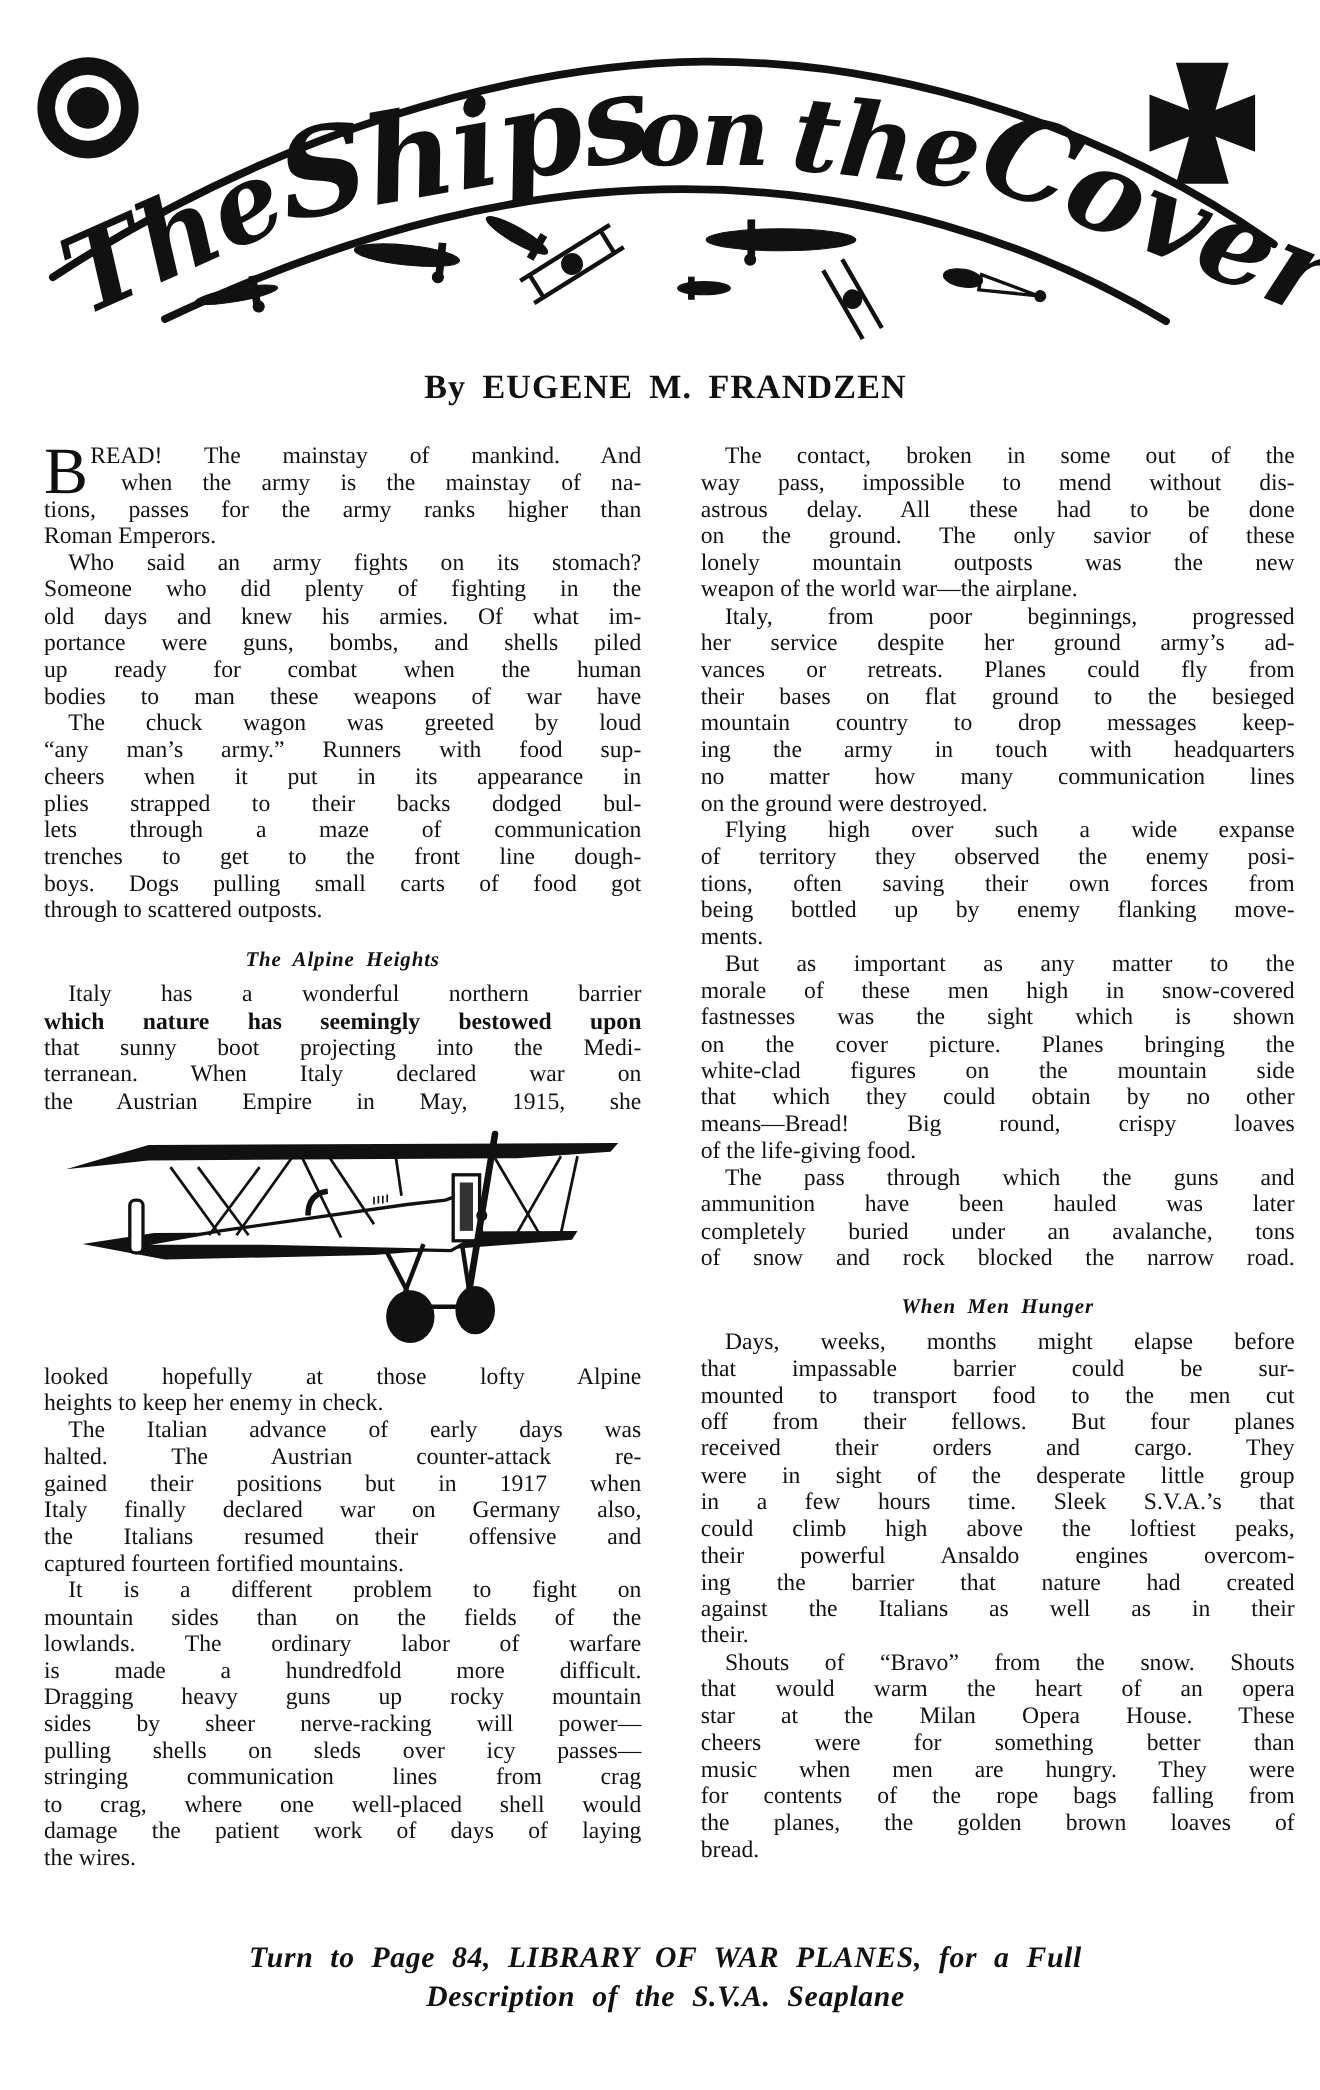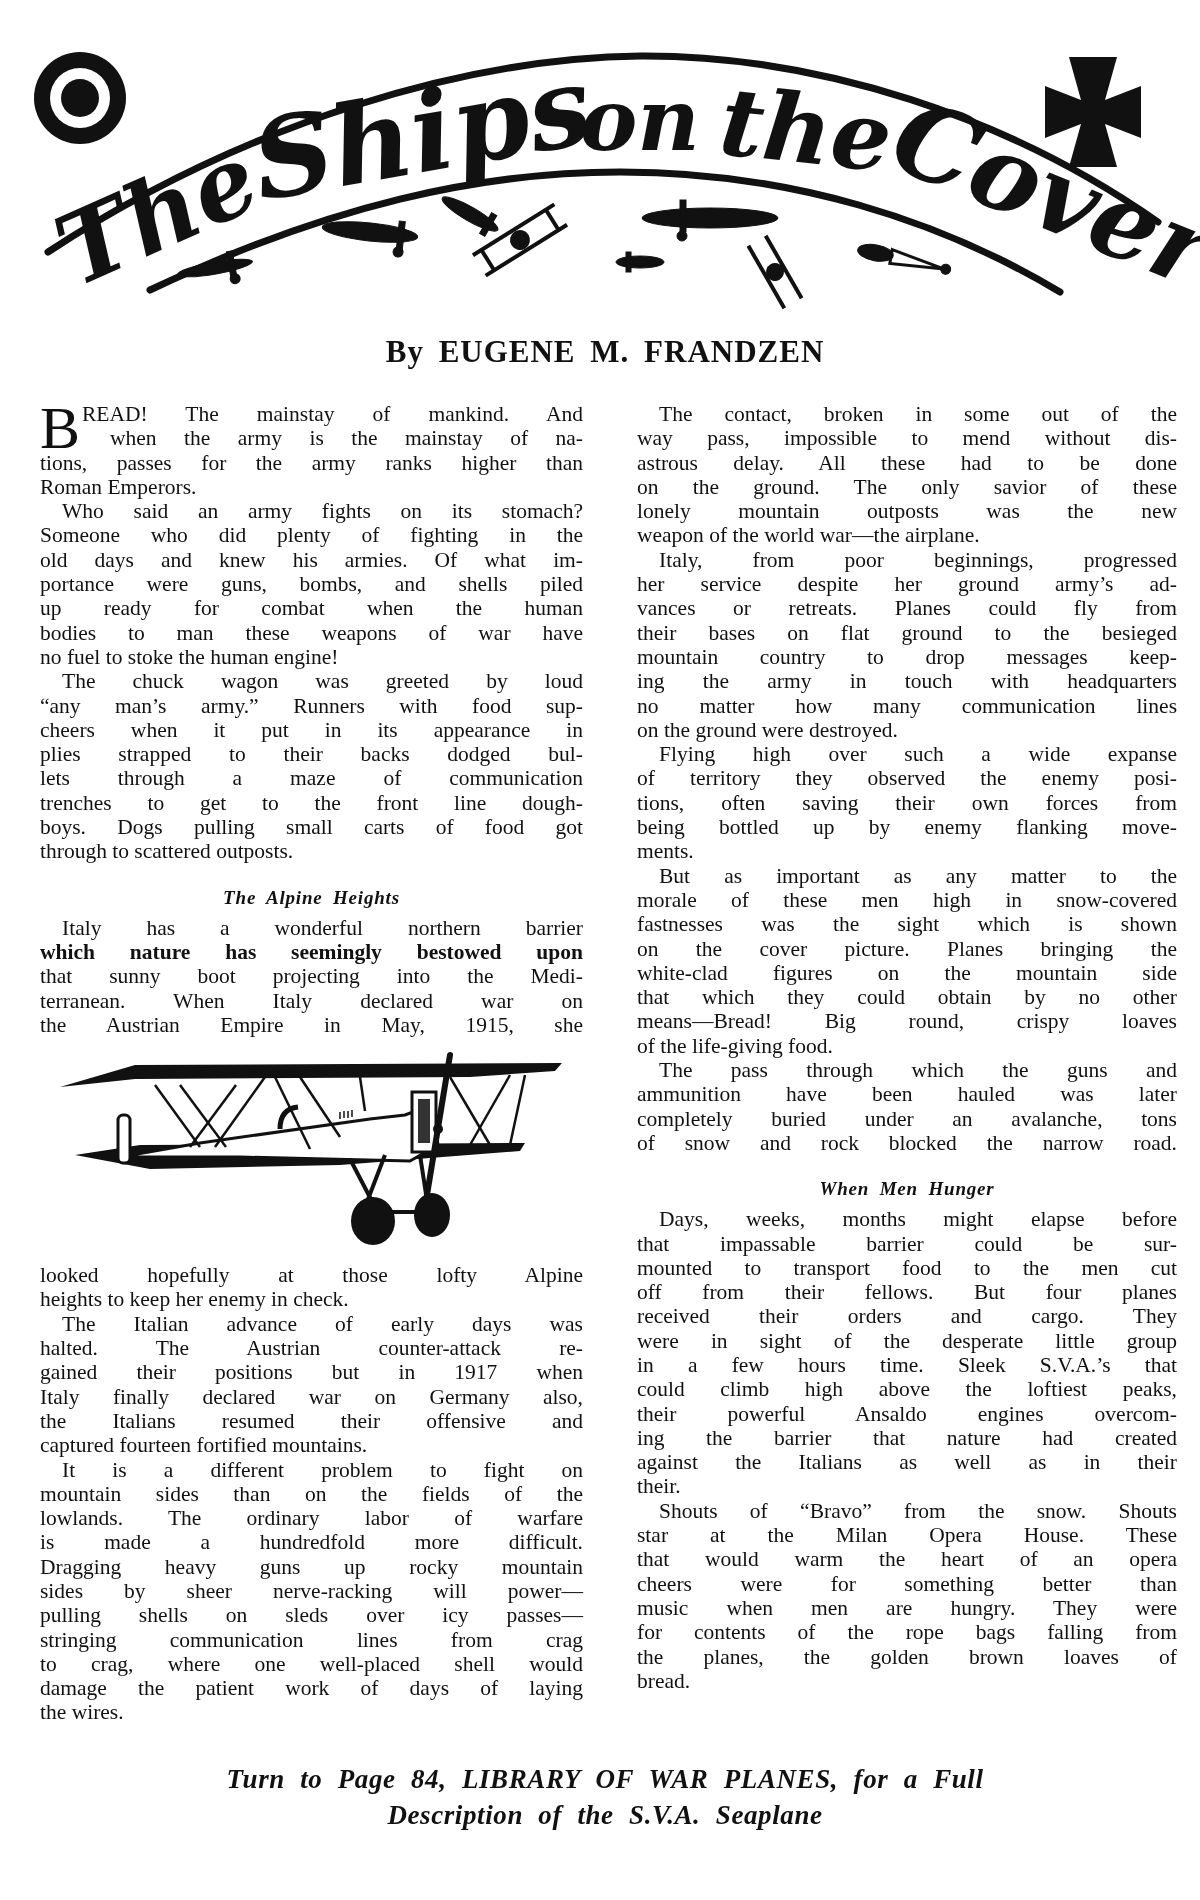--- a/index.html
+++ b/index.html
@@ -125,21 +125,20 @@
     <span class="line" style="clear:both">tions, passes for the army ranks higher than</span>
     <span class="line last">Roman Emperors.</span>
   </div>
   <div>
     <span class="line indent">Who said an army fights on its stomach?</span>
     <span class="line">Someone who did plenty of fighting in the</span>
     <span class="line">old days and knew his armies. Of what im-</span>
     <span class="line">portance were guns, bombs, and shells piled</span>
     <span class="line">up ready for combat when the human</span>
     <span class="line">bodies to man these weapons of war have</span>
-    <span class="line last">no fuel to stoke the human engine!</span>
   </div>
   <div>
     <span class="line indent">The chuck wagon was greeted by loud</span>
     <span class="line">“any man’s army.” Runners with food sup-</span>
     <span class="line">cheers when it put in its appearance in</span>
     <span class="line">plies strapped to their backs dodged bul-</span>
     <span class="line">lets through a maze of communication</span>
     <span class="line">trenches to get to the front line dough-</span>
     <span class="line">boys. Dogs pulling small carts of food got</span>
     <span class="line last">through to scattered outposts.</span>
@@ -284,22 +283,22 @@
     <span class="line">were in sight of the desperate little group</span>
     <span class="line">in a few hours time. Sleek S.V.A.’s that</span>
     <span class="line">could climb high above the loftiest peaks,</span>
     <span class="line">their powerful Ansaldo engines overcom-</span>
     <span class="line">ing the barrier that nature had created</span>
     <span class="line">against the Italians as well as in their</span>
     <span class="line last">their.</span>
   </div>
   <div>
     <span class="line indent">Shouts of “Bravo” from the snow. Shouts</span>
+    <span class="line">that would warm the heart of an opera</span>
     <span class="line">star at the Milan Opera House. These</span>
-    <span class="line">that would warm the heart of an opera</span>
     <span class="line">cheers were for something better than</span>
     <span class="line">music when men are hungry. They were</span>
     <span class="line">for contents of the rope bags falling from</span>
     <span class="line">the planes, the golden brown loaves of</span>
     <span class="line last">bread.</span>
   </div>
 </div>
 
 <div id="footer-1" class="abs footer">Turn to Page 84, LIBRARY OF WAR PLANES, for a Full</div>
 <div id="footer-2" class="abs footer">Description of the S.V.A. Seaplane</div>

